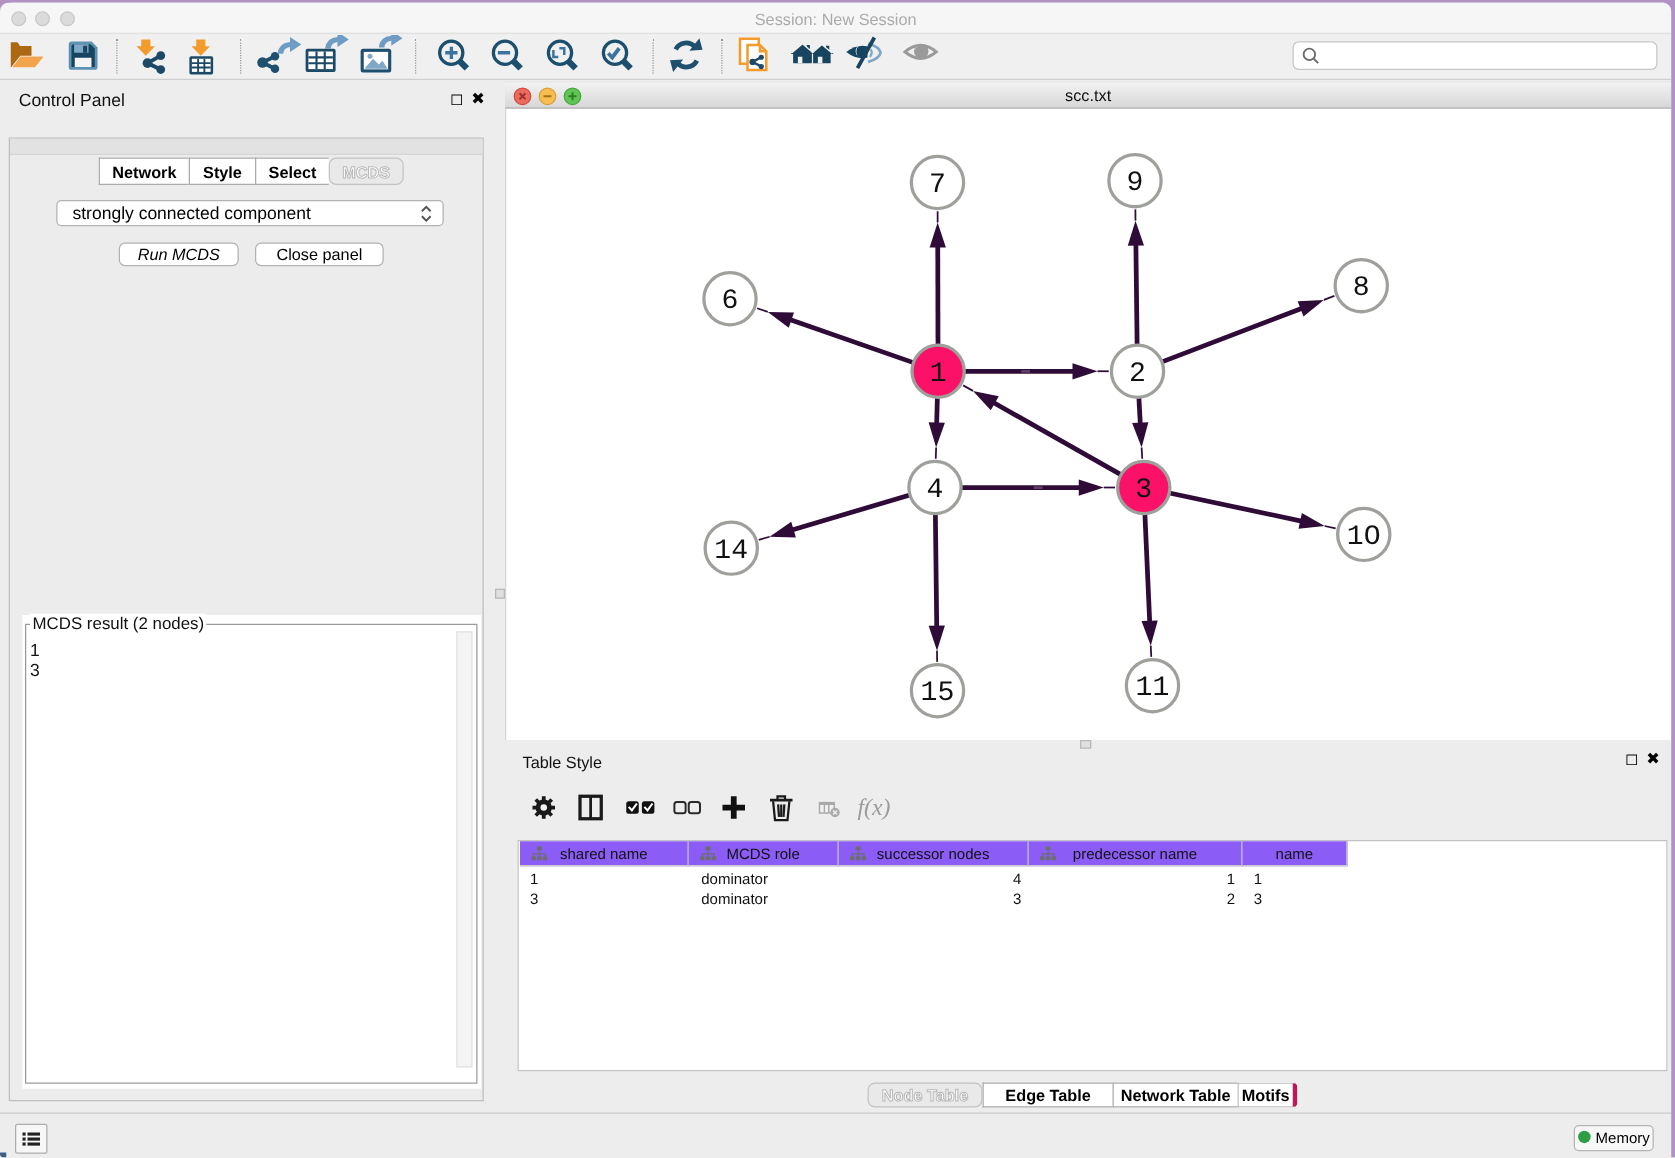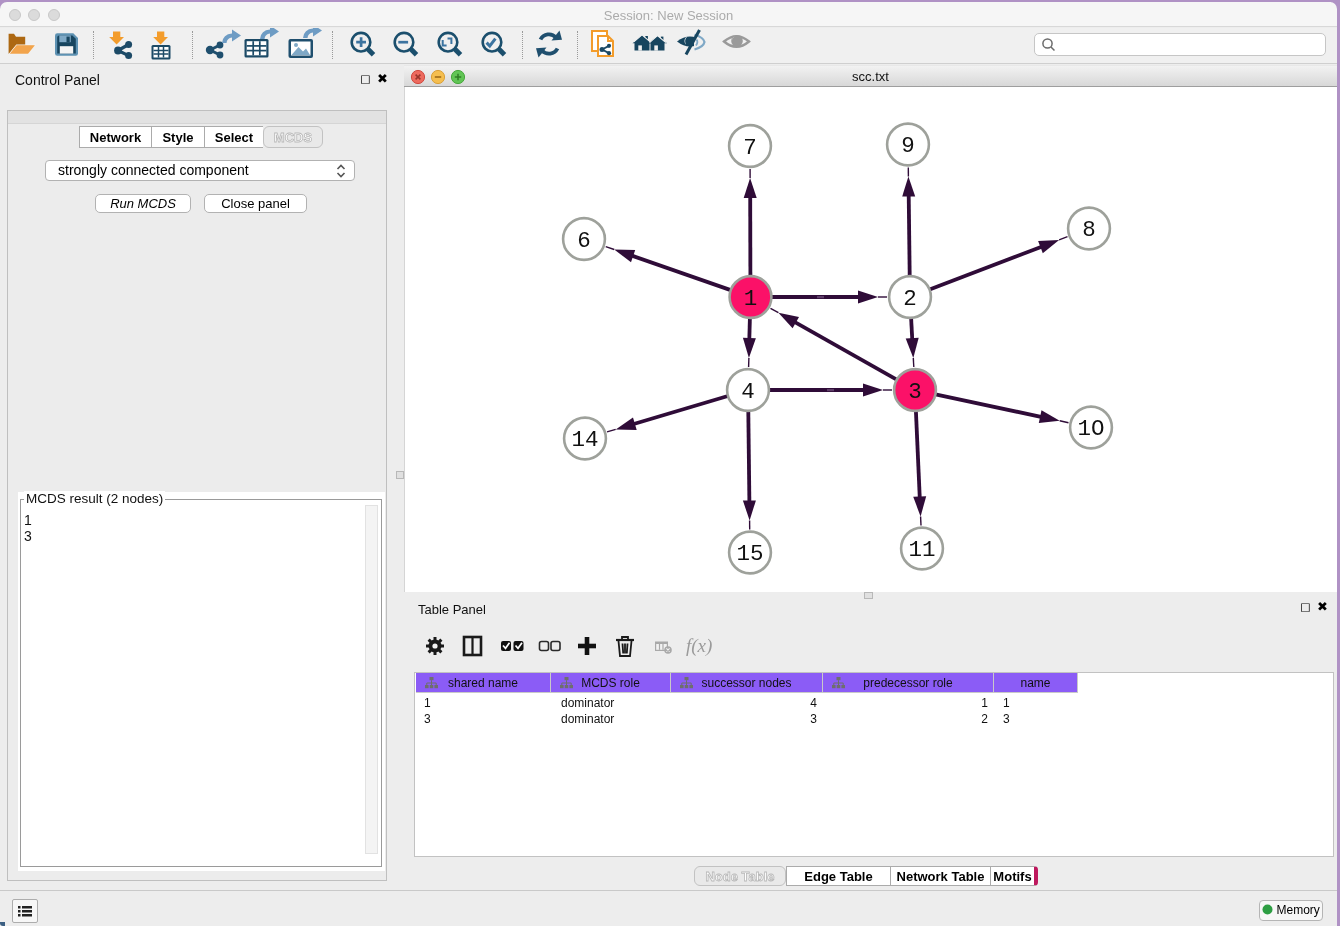--- a/index.html
+++ b/index.html
@@ -304,21 +304,21 @@
 <text x="686.0" y="348.0" text-anchor="middle">1O</text>
 <text x="517.0" y="469.0" text-anchor="middle">11</text>
 <text x="180.0" y="359.0" text-anchor="middle">14</text>
 <text x="345.0" y="473.0" text-anchor="middle">15</text>
 </g>
 </svg>
 </div>
 <div class="abs" id="vgrip"></div>
 <div class="abs" id="hgrip"></div>
 <div class="abs" id="tptitle">
-  <span>Table Panel</span>
+  <span>Table Style</span>
   <div class="winbtn" style="left:895px; top:1px;">◻</div>
   <div class="winbtn" style="left:912px; top:1px;">✖</div>
 </div>
 <div class="abs" id="tptoolbar">
   <svg width="912" height="32" viewBox="0 0 912 32" style="position:absolute;left:0;top:0">
 <g fill="#1A1A1A">
         <circle cx="17" cy="16" r="6.5"></circle>
         <circle cx="17" cy="16" r="3" fill="#F2F2F2"></circle>
 <g stroke="#1A1A1A" stroke-width="3">
 <line x1="17" y1="7" x2="17" y2="25"></line>
@@ -363,21 +363,21 @@
 <circle cx="250" cy="20" r="3.8" fill="#A9A9A9"></circle>
         <path d="M248.4 18.4 L251.6 21.6 M251.6 18.4 L248.4 21.6" stroke="#F2F2F2" stroke-width="1.1"></path>
       </g>
 <text x="268" y="22" font-family="Liberation Serif, serif" font-style="italic" font-size="19" fill="#9B9B9B">f(x)</text>
 </svg>
 </div>
 <div class="abs" id="tablewrap">
   <div class="th" style="left:1px; width:135px;">shared name</div>
 <div class="th" style="left:136px; width:120px;">MCDS role</div>
 <div class="th" style="left:256px; width:152px;">successor nodes</div>
-<div class="th" style="left:408px; width:171px;">predecessor role</div>
+<div class="th" style="left:408px; width:171px;">predecessor name</div>
 <div class="th" style="left:579px; width:84px;">name</div>
 <svg width="13" height="12" viewBox="0 0 13 12" style="position:absolute;left:10px;top:4px">
       <g fill="#6E6E6E">
         <rect x="4.5" y="0" width="4" height="3.2"></rect>
         <rect x="0" y="8" width="3.6" height="3.2"></rect>
         <rect x="4.7" y="8" width="3.6" height="3.2"></rect>
         <rect x="9.4" y="8" width="3.6" height="3.2"></rect>
       </g>
       <g stroke="#6E6E6E" stroke-width="1">
         <path d="M6.5 3.2 L6.5 6 M1.8 8 L1.8 6 L11.2 6 L11.2 8 M6.5 6 L6.5 8" fill="none"></path>

